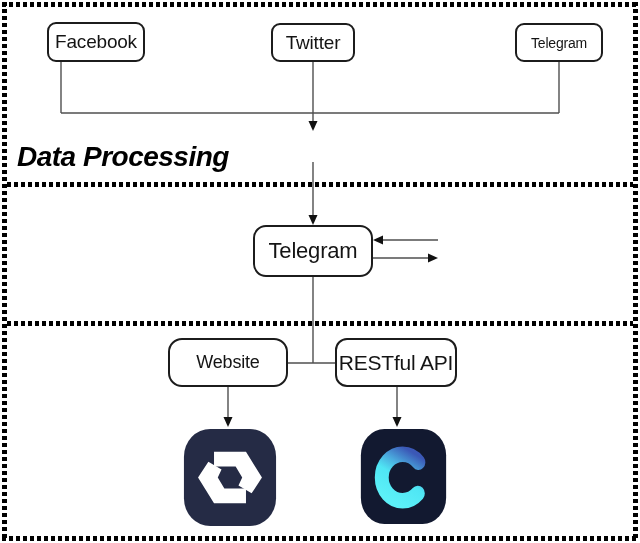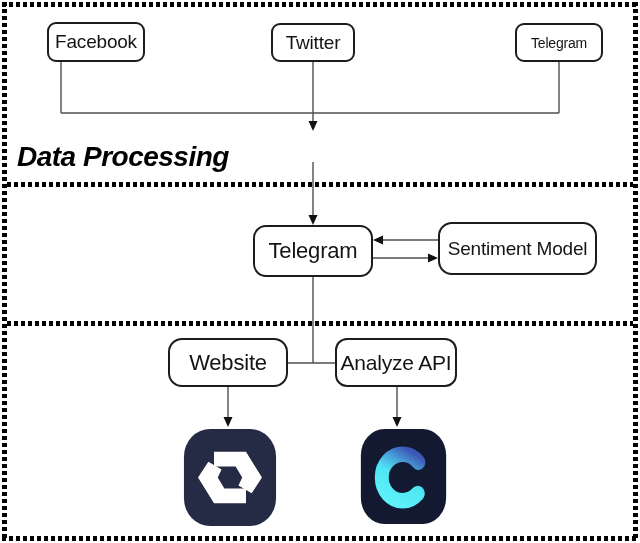--- a/index.html
+++ b/index.html
@@ -33,21 +33,21 @@
     display:flex;align-items:center;justify-content:center;
     color:#141414;letter-spacing:-0.2px;
     box-sizing:border-box;white-space:nowrap;
   }
   #node-facebook {left:12px; top:22px; width:98px; height:40px; border-radius:9px; font-size:19px;margin-left:35px;}
   #node-twitter  {left:271px;top:23px; width:84px; height:39px; border-radius:9px; font-size:19px;}
   #node-telegram {left:515px;top:23px; width:88px; height:39px; border-radius:9px; font-size:14px;}
   #node-web-crawler{left:244px;top:131px;width:139px;height:31px;border-radius:10px;font-size:21px;}
   #node-database {left:253px;top:225px;width:120px;height:52px;border-radius:13px;font-size:22px;}
   #node-sentiment{left:438px;top:222px;width:159px;height:53px;border-radius:14px;font-size:19px;}
-  #node-website  {left:168px;top:338px;width:120px;height:49px;border-radius:14px;font-size:22px;}
+  #node-website  {left:168px;top:338px;width:120px;height:49px;border-radius:14px;font-size:18px;}
   #node-restapi  {left:335px;top:338px;width:122px;height:49px;border-radius:12px;font-size:21px;}
 
   
   .section-label{
     position:absolute;z-index:2;
     font-style:italic;font-weight:700;
     font-size:28px;letter-spacing:-0.5px;color:#000;
   }
   #label-processing{left:17px;top:141px;}
   #label-analyze{left:15px;top:281px;}
@@ -100,28 +100,25 @@
     </div>
   <div class="node" id="node-twitter">
       <span>Twitter</span>
     </div>
   <div class="node" id="node-telegram">
       <span>Telegram</span>
     </div>
   <div class="node" id="node-database">
       <span>Telegram</span>
     </div>
-  <div class="node" id="node-sentiment">
-      <span>Sentiment Model</span>
-    </div>
   <div class="node" id="node-website">
       <span>Website</span>
     </div>
   <div class="node" id="node-restapi">
-      <span>Analyze API</span>
+      <span>RESTful API</span>
     </div>
 
   <div class="section-label" id="label-processing">Data Processing</div>
 
   <svg class="appicon" id="icon-website-app" width="94" height="99" viewBox="0 0 100 100" preserveAspectRatio="none">
     <rect x="1" y="1" width="98" height="98" rx="28" fill="#252b45"></rect>
     <path d="M33 24 L67 24 L84 50 L73 66 L59 58 L63 50 L56 39 L41 39 L33 39 Z" fill="#ffffff"></path>
     <path d="M33 24 L67 24 L84 50 L73 66 L59 58 L63 50 L56 39 L41 39 L33 39 Z" transform="rotate(180 50 50)" fill="#ffffff"></path>
   </svg>
 

